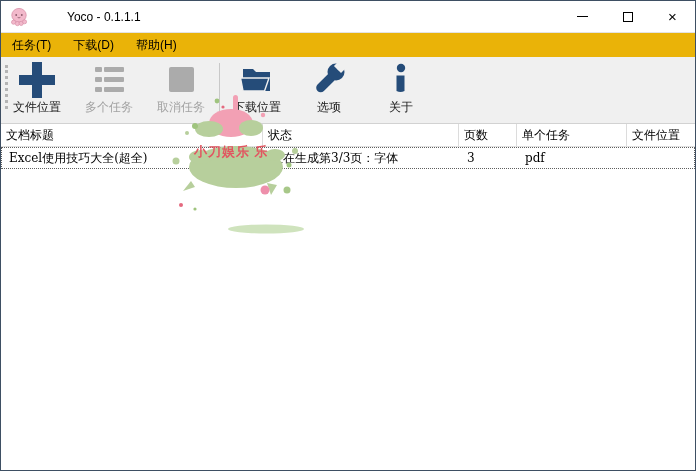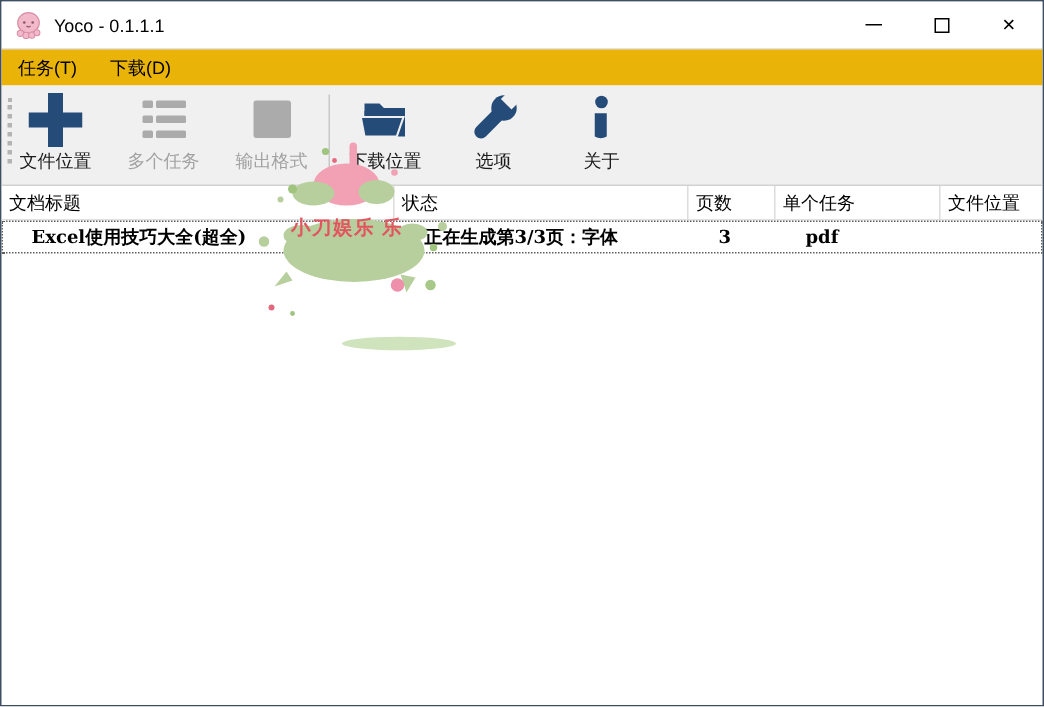--- a/index.html
+++ b/index.html
@@ -2,21 +2,21 @@
 <html><head>
 <meta charset="utf-8">
 <style>
   html,body{margin:0;padding:0;background:#ffffff;}
   .window{
     position:relative;width:696px;height:471px;box-sizing:border-box;
     border:1px solid #3e4f63;background:#ffffff;overflow:hidden;
     font-family:"Liberation Sans","DejaVu Sans",sans-serif;color:#000;
   }
   
-  .titlebar{height:31px;display:flex;align-items:center;background:#ffffff;}
+  .titlebar{height:31px;display:flex;align-items:center;background:#ffffff;gap:31px;}
   .app-icon{width:20px;height:20px;margin-left:8px;flex:none;}
   .title-text{margin-left:7px;font-size:12px;color:#000;}
   .win-controls{margin-left:auto;display:flex;height:100%;}
   .win-btn{width:45px;height:100%;display:flex;align-items:center;justify-content:center;cursor:default;}
   .glyph-min{width:11px;height:1px;background:#000;}
   .glyph-max{width:10px;height:10px;border:1px solid #000;box-sizing:border-box;}
   .glyph-close{font-size:15px;font-weight:400;line-height:1;color:#000;}
   
   .menubar{height:24px;background:#eab308;border-top:1px solid #e3e3e3;display:flex;align-items:center;}
   .menu-item{padding:0 11px;font-size:12px;height:100%;display:flex;align-items:center;cursor:default;}
@@ -31,21 +31,21 @@
   .tb-btn.disabled .tb-label{color:#a2a2a2;}
   .tb-sep{width:1px;background:#c8c8c8;height:51px;margin:1px 1px 0 2px;flex:none;}
   
   .grid-header{display:flex;height:22px;border-bottom:1px solid #e0e0e0;background:#fff;
     font-size:12px;align-items:center;}
   .gh-cell{box-sizing:border-box;height:100%;display:flex;align-items:center;
     padding-left:5px;border-right:1px solid #dcdcdc;flex:none;}
   .gh-cell:last-child{border-right:none;flex:1;}
   .grid-row{display:flex;height:22px;align-items:center;box-sizing:border-box;
     border:1px dotted #5f5f5f;font-family:"DejaVu Serif","Liberation Serif",serif;font-size:12px;}
-  .gr-cell{box-sizing:border-box;padding-left:19px;flex:none;white-space:nowrap;overflow:hidden;font-weight:bold;}
+  .gr-cell{box-sizing:border-box;padding-left:7px;flex:none;white-space:nowrap;overflow:hidden;}
   .w-c1{width:262px;}.w-c2{width:196px;}.w-c3{width:58px;}.w-c4{width:110px;}.w-c5{flex:1;}
   .client-rest{flex:1;background:#fff;}
   
   .watermark{position:absolute;left:170px;top:92px;width:156px;height:150px;pointer-events:none;z-index:9;}
 </style>
 </head>
 <body>
 
 <div class="window">
 
@@ -74,20 +74,23 @@
     </div>
   </div>
 
   <div class="menubar">
     <div class="menu-item">
       <span>任务(T)</span>
     </div>
     <div class="menu-item">
       <span>下载(D)</span>
     </div>
+    <div class="menu-item">
+      <span>帮助(H)</span>
+    </div>
   </div>
 
   <div class="toolbar">
     <div class="gripper"></div>
 
     <div class="tb-btn">
       <span class="tb-icon">
         <svg width="36" height="36" viewBox="0 0 36 36">
           <rect x="13" y="0" width="10" height="36" fill="#254c79"></rect>
           <rect x="0" y="13" width="36" height="10" fill="#254c79"></rect>
@@ -111,21 +114,21 @@
       </span>
       <span class="tb-label">多个任务</span>
     </div>
 
     <div class="tb-btn disabled">
       <span class="tb-icon">
         <svg width="34" height="34" viewBox="0 0 34 34">
           <rect x="5" y="4" width="25" height="25" rx="2" fill="#ababab"></rect>
         </svg>
       </span>
-      <span class="tb-label">输出格式</span>
+      <span class="tb-label">取消任务</span>
     </div>
 
     <div class="tb-sep"></div>
 
     <div class="tb-btn">
       <span class="tb-icon">
         <svg width="36" height="34" viewBox="0 0 36 34">
           <path d="M4 6 h10 l3 3 h14 v6 H4 Z" fill="#254c79"></path>
           <path d="M4 11 h27 v17 H4 Z" fill="#254c79"></path>
           <path d="M1.5 15 h28.5 l-4.5 13 H4 Z" fill="#254c79" stroke="#f0f0f0" stroke-width="1.4"></path>

